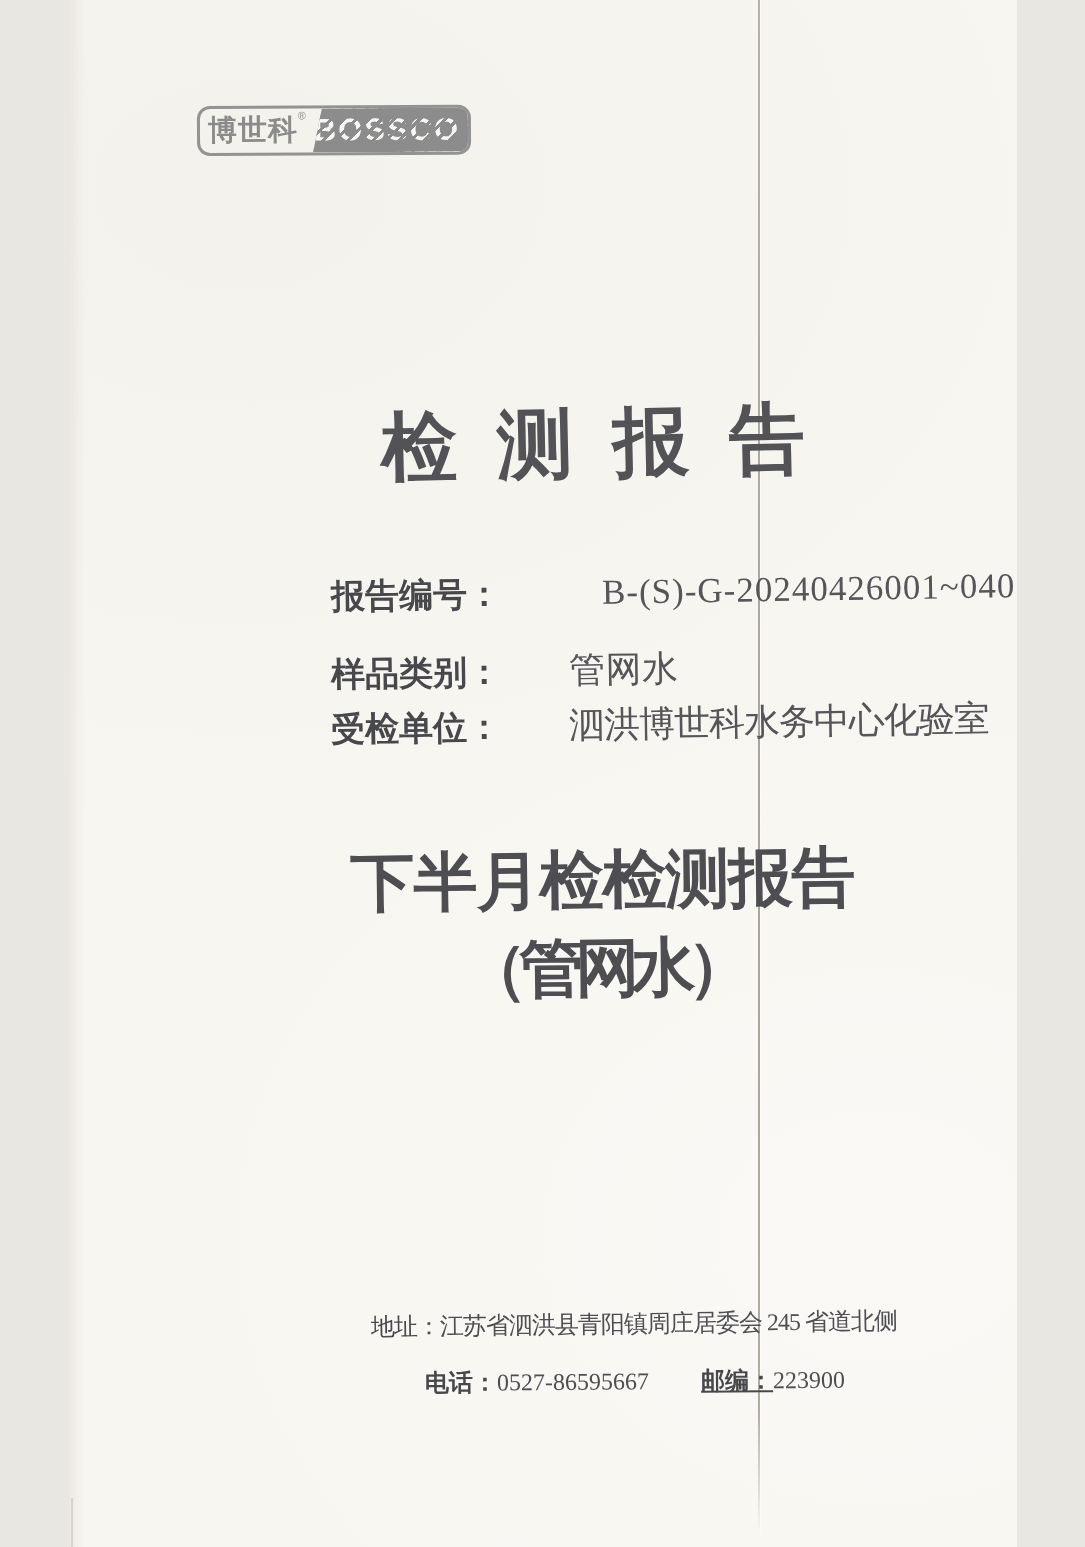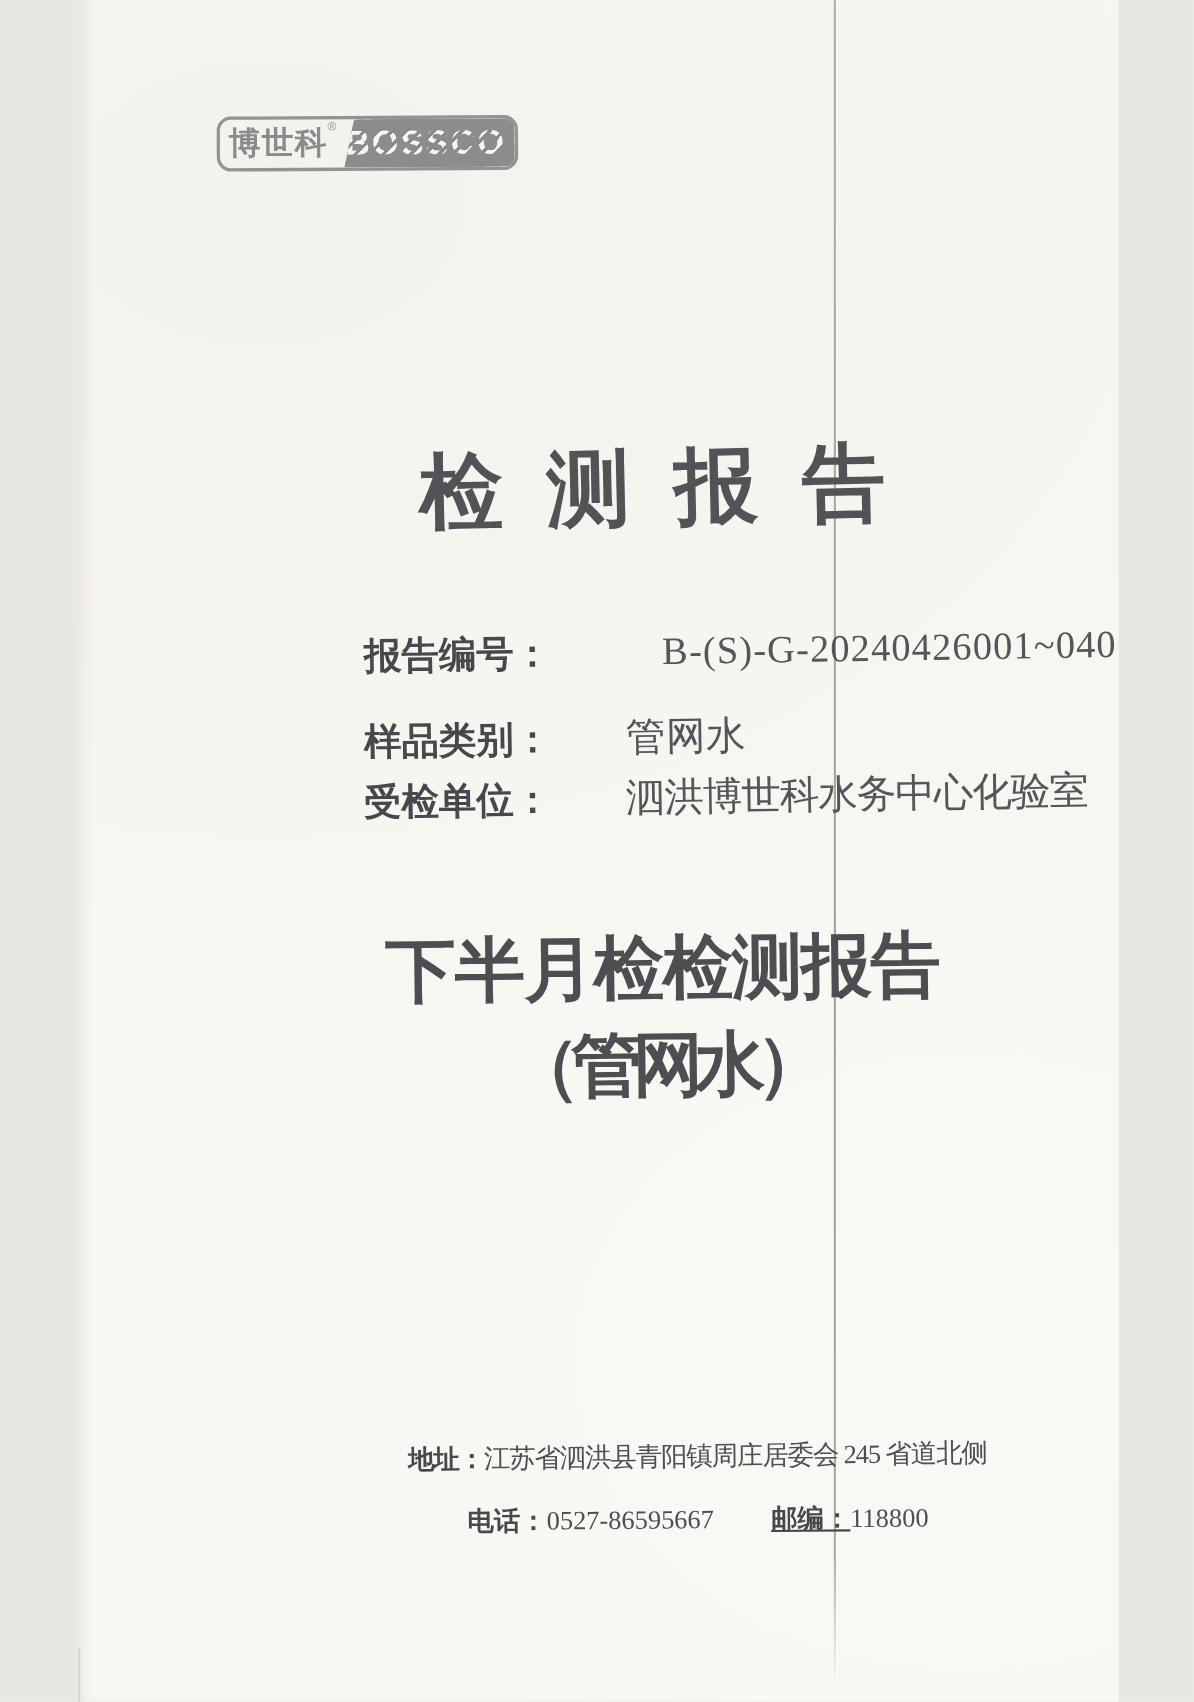--- a/index.html
+++ b/index.html
@@ -93,21 +93,21 @@
   }
   .subtitle-line1{font-size:64px;line-height:80px;letter-spacing:-1px;white-space:nowrap;}
   .subtitle-line2{font-size:64px;line-height:80px;letter-spacing:-8px;margin-top:8px;white-space:nowrap;}
 
   
   .address{
     position:absolute;left:302px;top:1311px;white-space:nowrap;
     font-size:24px;letter-spacing:-1px;color:#4e4e53;
     transform:rotate(-0.7deg);transform-origin:0 50%;
   }
-  .address .label{font-weight:700;color:#47474c;}
+  .address .label{font-weight:400;color:#47474c;}
   .phones{
     position:absolute;left:356px;top:1367px;white-space:nowrap;
     font-size:24px;color:#4e4e53;
     transform:rotate(-0.45deg);transform-origin:0 50%;
   }
   .phones .label{font-weight:700;color:#47474c;}
   .phones .postcode-label{margin-left:52px;text-decoration:underline;}
 </style>
 </head>
 <body>
@@ -143,17 +143,17 @@
 
     <div class="subtitle">
       <div class="subtitle-line1">下半月检检测报告</div>
       <div class="subtitle-line2">（管网水）</div>
     </div>
 
     <div class="address">
       <span class="label">地址：</span><span class="value">江苏省泗洪县青阳镇周庄居委会 245 省道北侧</span>
     </div>
     <div class="phones">
-      <span class="label">电话：</span><span class="value">0527-86595667</span><span class="label postcode-label">邮编：</span><span class="value">118800</span>
+      <span class="label">电话：</span><span class="value">0527-86595667</span><span class="label postcode-label">邮编：</span><span class="value">223900</span>
     </div>
 
   </div>
 </div>
 
 </body></html>

